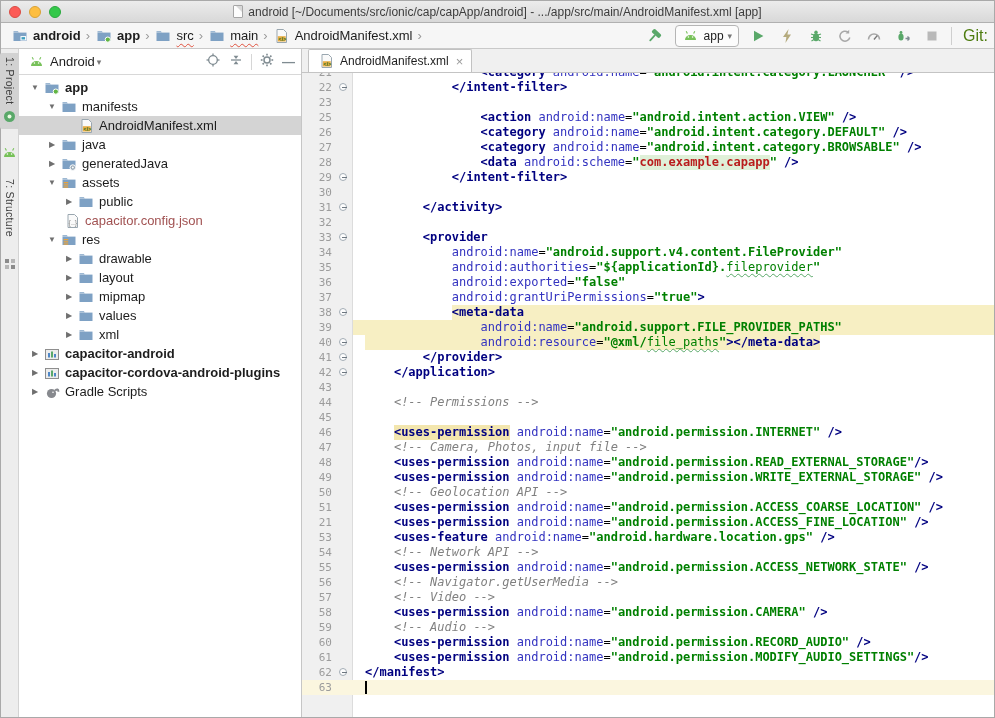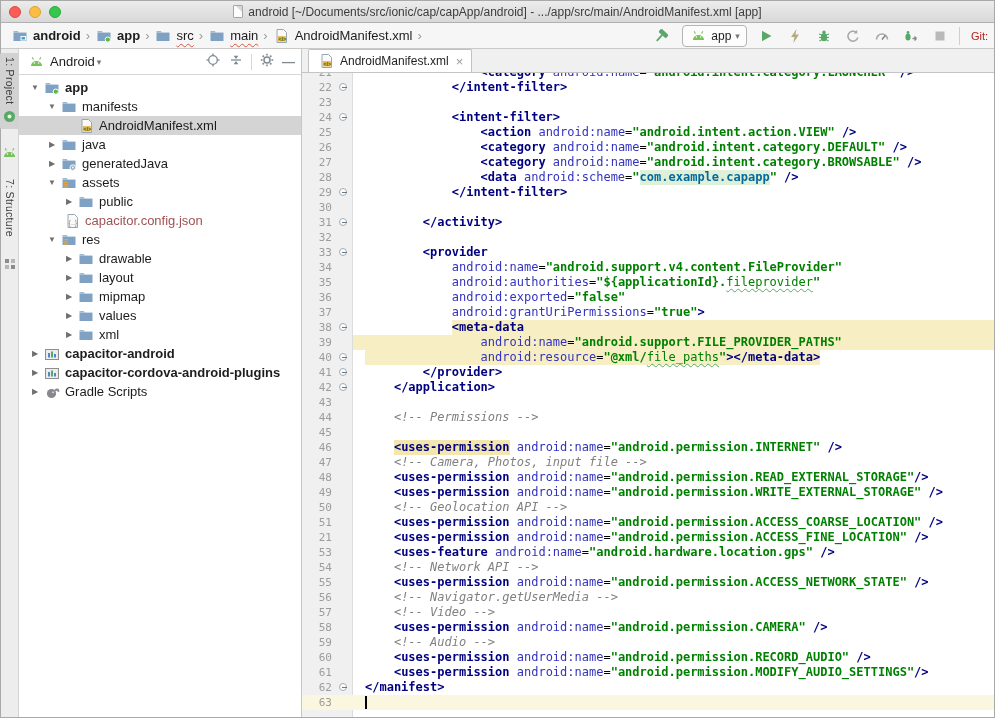--- a/index.html
+++ b/index.html
@@ -23,21 +23,21 @@
   .crumbs { display:flex; align-items:center; font-size:13px; white-space:nowrap; }
   .crumb { display:flex; align-items:center; gap:4px; padding:1px 2px; cursor:default; }
   .crumb .lbl.b { font-weight:bold; }
   .crumb .lbl.sq { text-decoration:underline wavy #e0523e 1px; text-underline-offset:3px; }
   .csep { color:#9a9a9a; font-size:13px; margin:0 3px; }
   .nav-toolbar { display:flex; align-items:center; gap:9px; }
   .tbtn { display:flex; align-items:center; justify-content:center; width:20px; height:20px; border-radius:3px; }
   .runconfig { display:flex; align-items:center; gap:4px; border:1px solid #b5b5b5; border-radius:4px; background:#fcfcfc; height:22px; padding:0 6px; font-size:12px; }
   .runconfig .carets { color:#777; font-size:9px; }
   .tsep { width:1px; height:18px; background:#cfcfcf; }
-  .gitlbl { font-size:11px; color:#b91c1c; padding-left:2px; }
+  .gitlbl { font-size:16px; color:#4d7c0f; padding-left:2px; }
 
   
   .main { flex:1; display:flex; min-height:0; }
 
   
   .strip { width:18px; flex:0 0 18px; background:#ededed; border-right:1px solid #d3d3d3; display:flex; flex-direction:column; align-items:center; padding-top:4px; gap:10px; }
   .stripbtn { display:flex; flex-direction:column; align-items:center; gap:3px; padding:4px 1px; border-radius:2px; }
   .stripbtn.active { background:#d2d2d2; }
   .vlabel { writing-mode:vertical-rl; font-size:10.5px; color:#3c3c3c; letter-spacing:.3px; }
 
@@ -77,21 +77,21 @@
   .grow { flex:1; }
   .bgy { background:#f7efc3; }
   .caretline .num, .caretline .fold, .caretline .src { background:#fbf6df; }
   .caret { display:inline-block; width:2px; height:13px; background:#000; margin-top:1px; }
 
   .p { color:#000; }
   .t { color:#000080; font-weight:bold; }
   .th { color:#000080; font-weight:bold; background:#f3e6ae; }
   .a { color:#3333c0; }
   .v { color:#008000; font-weight:bold; }
-  .vg { color:#0369a1; font-weight:bold; background:#dff0d8; }
+  .vg { color:#b91c1c; font-weight:bold; background:#dff0d8; }
   .vw { color:#008000; font-weight:normal; text-decoration:underline wavy #59a869 1px; text-underline-offset:2px; }
   .c { color:#808080; font-style:italic; }
 </style>
 </head>
 <body>
 
 <div class="window">
 
   <div class="titlebar">
     <div class="traffic">
@@ -550,27 +550,20 @@
                 <span class="foldic"></span>
               </span>
               <div class="src"><span class="p">            </span><span class="t">&lt;/intent-filter&gt;</span></div>
             </div>
             <div class="ln">
               <span class="num">23</span>
               <span class="fold"></span>
               <div class="src"></div>
             </div>
             <div class="ln">
-              <span class="num">24</span>
-              <span class="fold">
-                <span class="foldic"></span>
-              </span>
-              <div class="src"><span class="p">            </span><span class="t">&lt;intent-filter&gt;</span></div>
-            </div>
-            <div class="ln">
               <span class="num">25</span>
               <span class="fold"></span>
               <div class="src"><span class="p">                </span><span class="t">&lt;action</span><span class="p"> </span><span class="a">android:name</span><span class="p">=</span><span class="v">"android.intent.action.VIEW"</span><span class="p"> </span><span class="t">/&gt;</span></div>
             </div>
             <div class="ln">
               <span class="num">26</span>
               <span class="fold"></span>
               <div class="src"><span class="p">                </span><span class="t">&lt;category</span><span class="p"> </span><span class="a">android:name</span><span class="p">=</span><span class="v">"android.intent.category.DEFAULT"</span><span class="p"> </span><span class="t">/&gt;</span></div>
             </div>
             <div class="ln">

